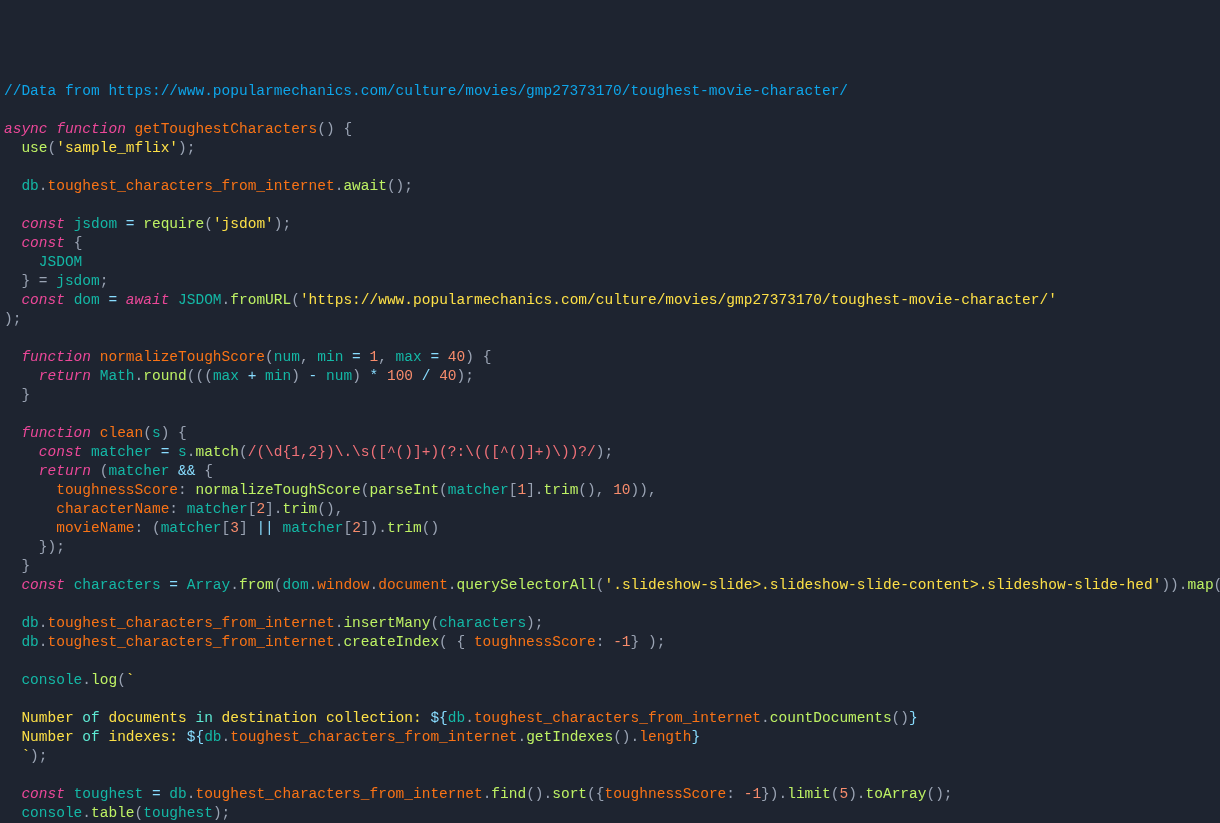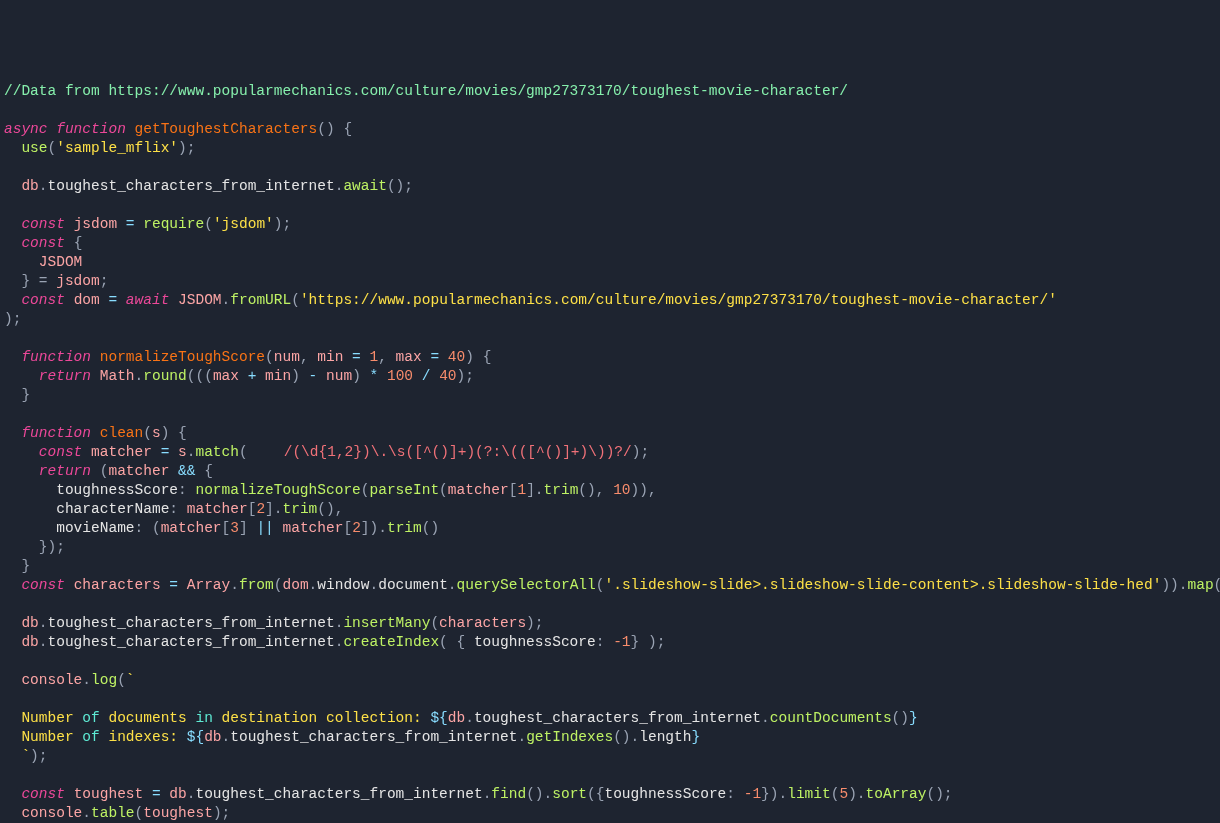--- a/index.html
+++ b/index.html
@@ -8,32 +8,32 @@
     color: #e6e6e6;
     font-family: "Menlo", "Consolas", "Courier New", monospace;
     font-size: 14.5px;
     line-height: 19px;
     padding: 6px 4px;
     width: 1220px;
     min-height: 823px;
     white-space: pre;
     overflow: hidden;
   }
-  .tok-comment  { color: #86efac; margin-top: 28px; }
+  .tok-comment  { color: #0ea5e9; margin-top: 28px; }
   .tok-keyword  { color: #ec4899; font-style: italic; }
   .tok-keyword2 { color: #5eead4; }
   .tok-funcdecl { color: #f97316; }
   .tok-func     { color: #bef264; }
-  .tok-ident    { color: #fca5a5; }
-  .tok-prop     { color: #e5e5e5; }
+  .tok-ident    { color: #14b8a6; }
+  .tok-prop     { color: #f97316; }
   .tok-string   { color: #fde047; }
   .tok-number   { color: #f78c6c; }
   .tok-punct    { color: #9aa3b3; }
   .tok-op       { color: #89ddff; }
-  .tok-regex    { color: #f07178; margin-left: 36px; }
+  .tok-regex    { color: #f07178; }
 </style>
 </head>
 <body>
 
 
 
 <div><span class="tok-comment">//Data from https://www.popularmechanics.com/culture/movies/gmp27373170/toughest-movie-character/</span>
 
 <span class="tok-keyword">async</span> <span class="tok-keyword">function</span> <span class="tok-funcdecl">getToughestCharacters</span><span class="tok-punct">() {</span>
   <span class="tok-func">use</span><span class="tok-punct">(</span><span class="tok-string">'sample_mflix'</span><span class="tok-punct">);</span>

